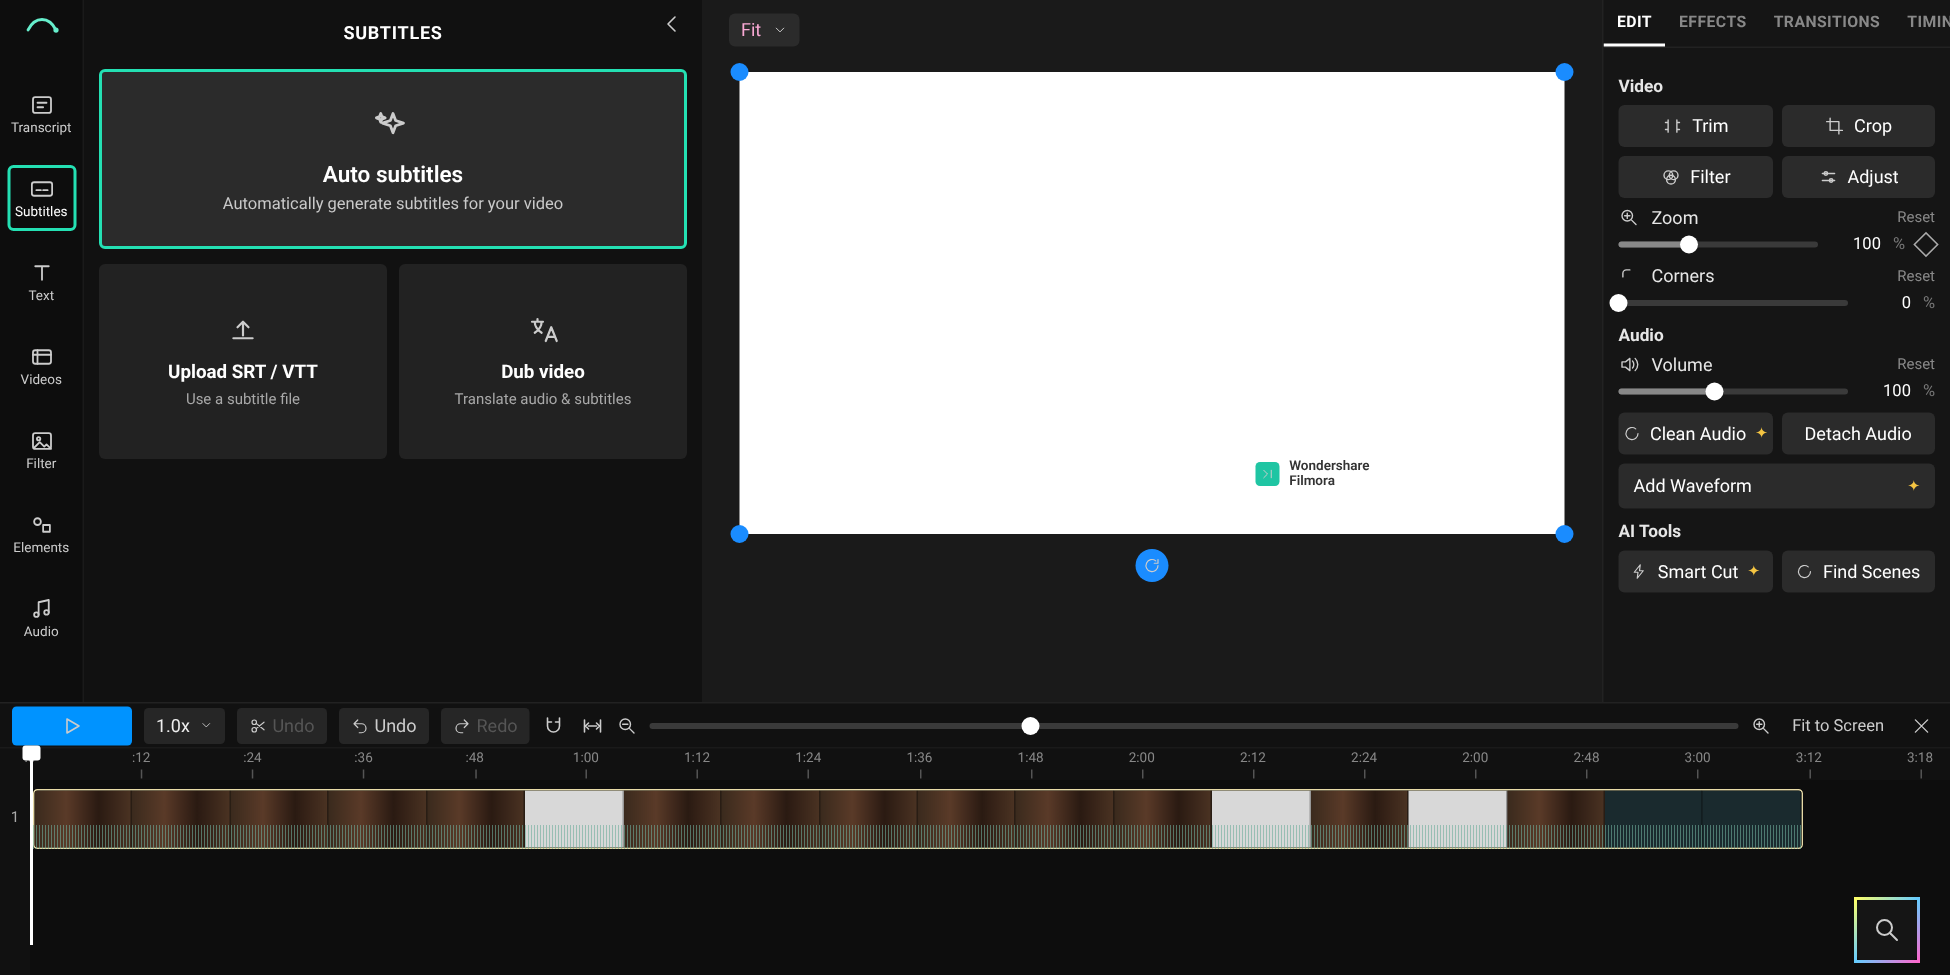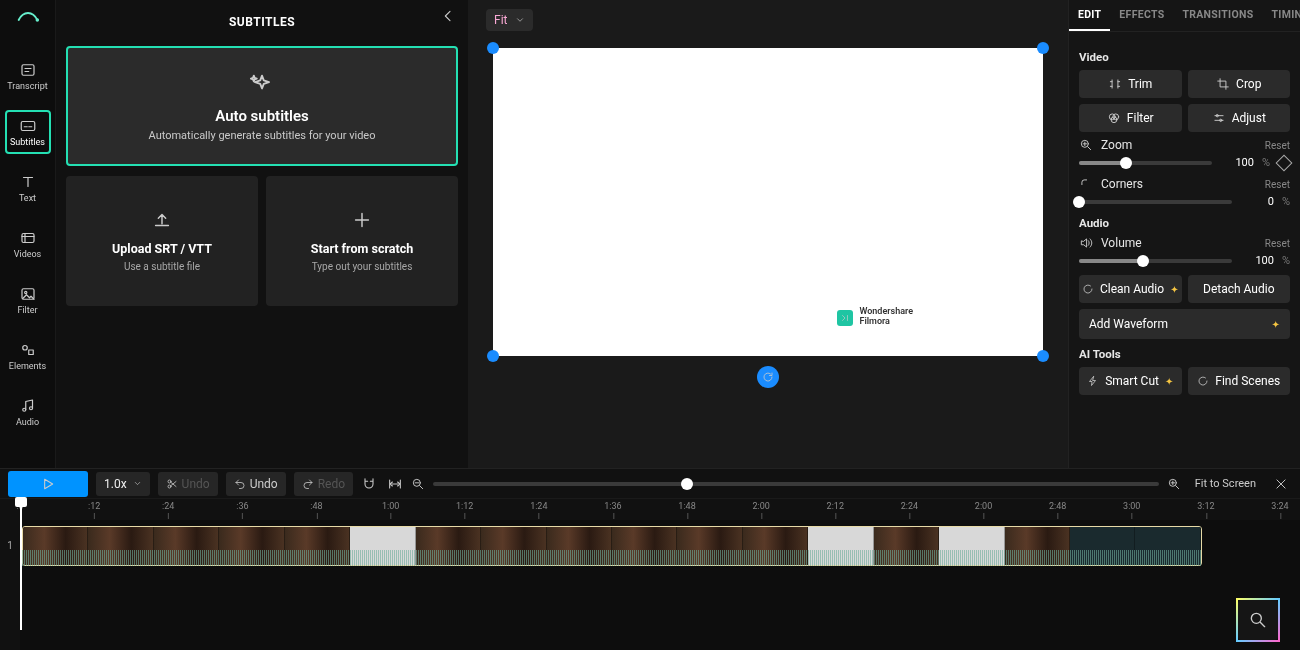--- a/index.html
+++ b/index.html
@@ -32,21 +32,21 @@
 
 
 .canvas-wrap { flex:1; background:#1a1a1a; position:relative; display:flex; flex-direction:column; }
 .canvas-toolbar { height:40px; display:flex; align-items:center; padding-left:18px; }
 .fit-dd { background:#2b2b2b; color:#f9a8d4; font-size:12px; padding:4px 8px; border-radius:4px; display:flex; align-items:center; gap:8px; cursor:pointer; }
 .canvas-area { flex:1; position:relative; display:flex; align-items:flex-start; justify-content:center; padding-top:8px; }
 .canvas-frame { width:550px; height:308px; background:#fff; position:relative; }
 .handle { width:12px; height:12px; background:#1a8cff; border-radius:50%; position:absolute; }
 .hTL{top:-6px;left:-6px}.hTR{top:-6px;right:-6px}.hBL{bottom:-6px;left:-6px}.hBR{bottom:-6px;right:-6px}
 .rot-handle{ width:22px;height:22px;border-radius:50%;background:#1a8cff;display:flex;align-items:center;justify-content:center;position:absolute;left:50%;transform:translateX(-50%);bottom:-32px;cursor:pointer;}
-.watermark { position:absolute; right:130px; bottom:30px; display:flex; align-items:flex-end; gap:6px; font-size:9px; color:#333; font-weight:600; }
+.watermark { position:absolute; right:130px; bottom:30px; display:flex; align-items:center; gap:6px; font-size:9px; color:#333; font-weight:600; }
 .wm-logo { width:16px;height:16px;border-radius:3px;background:#1fc5a3;display:flex;align-items:center;justify-content:center;}
 
 
 .right-panel { width:232px; background:#151515; border-left:1px solid #222; overflow:hidden; font-size:12px; }
 .rp-tabs { display:flex; border-bottom:1px solid #222; }
 .rp-tab { flex:0 0 auto; padding:8px 9px; font-size:10.5px; font-weight:700; letter-spacing:0.3px; color:#888; cursor:pointer; }
 .rp-tab.active { color:#fff; border-bottom:2px solid #fff; }
 .rp-body { padding:10px 10px 0 10px; }
 .rp-sect { font-size:11.5px; font-weight:700; color:#e6e6e6; margin:8px 0 6px; }
 .rp-btn-row { display:flex; gap:6px; margin-bottom:6px; }
@@ -191,25 +191,25 @@
             <svg width="22" height="22" viewBox="0 0 24 24" stroke="#888">
               <path d="M12 16V6M8 10l4-4 4 4M5 18h14"></path>
             </svg>
           </span>
         <div class="title">Upload SRT / VTT</div>
         <div class="sub">Use a subtitle file</div>
       </div>
       <div class="card-sm">
         <span class="icon">
             <svg width="22" height="22" viewBox="0 0 24 24" stroke="#888">
-              <path d="M12 5v14M5 12h14"></path>
+              <path d="M4 6h8M8 4v2M6 6c0 3 2 6 5 8M11 6c0 3-2 6-5 8M14 20l4-10 4 10M15.5 17h5"></path>
             </svg>
           </span>
-        <div class="title">Start from scratch</div>
-        <div class="sub">Type out your subtitles</div>
+        <div class="title">Dub video</div>
+        <div class="sub">Translate audio &amp; subtitles</div>
       </div>
     </div>
   </div>
 
   <div class="canvas-wrap">
     <div class="canvas-toolbar">
       <div class="fit-dd">
         <span>Fit</span>
         <svg width="10" height="10" viewBox="0 0 24 24">
             <path d="M6 9l6 6 6-6"></path>
@@ -471,21 +471,21 @@
       <span class="tick" style="left: 518.824px;">1:24</span>
       <span class="tick" style="left: 592.941px;">1:36</span>
       <span class="tick" style="left: 667.059px;">1:48</span>
       <span class="tick" style="left: 741.176px;">2:00</span>
       <span class="tick" style="left: 815.294px;">2:12</span>
       <span class="tick" style="left: 889.412px;">2:24</span>
       <span class="tick" style="left: 963.529px;">2:00</span>
       <span class="tick" style="left: 1037.65px;">2:48</span>
       <span class="tick" style="left: 1111.76px;">3:00</span>
       <span class="tick" style="left: 1185.88px;">3:12</span>
-      <span class="tick" style="left: 1260px;">3:24</span>
+      <span class="tick" style="left: 1260px;">3:18</span>
     </div>
   <div class="playhead"></div>
 </div>
 
 <div class="tracks">
   <div class="track-gutter">1</div>
   <div class="track-area">
     <div class="clip">
       <div class="thumb-seg"></div>
         <div class="thumb-seg"></div>

